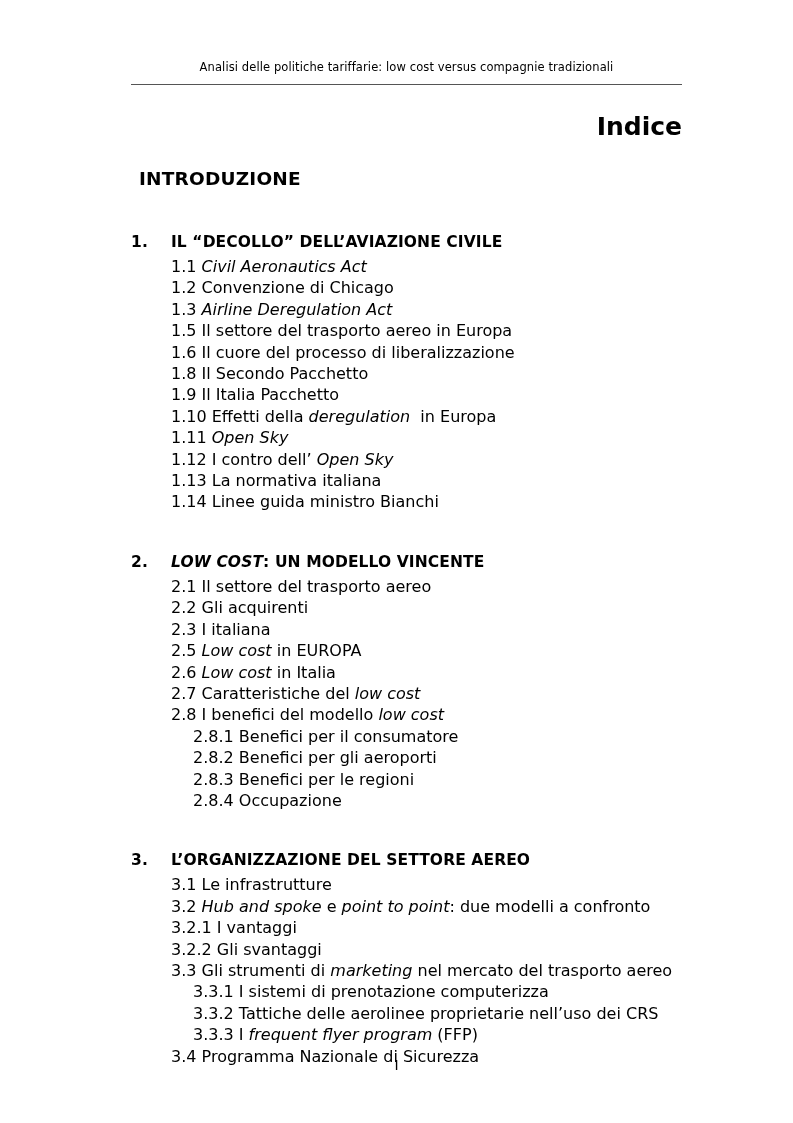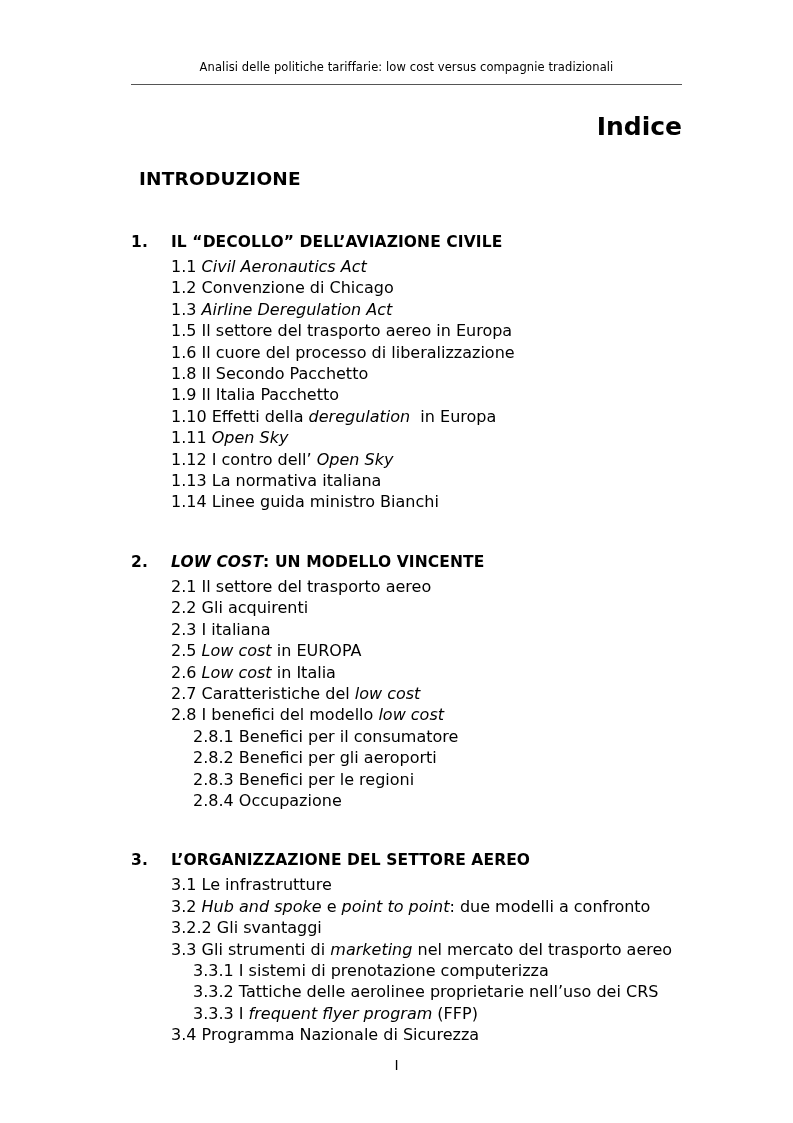--- a/index.html
+++ b/index.html
@@ -166,20 +166,21 @@
     </div>
 
     <div class="chapter c3">
       <div class="chapter-head">
         <span class="chapter-num">3.</span>
         <span class="chapter-title">L’ORGANIZZAZIONE DEL SETTORE AEREO</span>
       </div>
       <div class="entries">
         <div class="entry"><span>3.1</span> <span>Le infrastrutture</span></div>
         <div class="entry"><span>3.2</span> <span class="it">Hub and spoke</span> e <span class="it">point to point</span>: due modelli a confronto</div>
+        <div class="entry"><span>3.2.1</span> <span>I vantaggi</span></div>
         <div class="entry"><span>3.2.2</span> <span>Gli svantaggi</span></div>
         <div class="entry"><span>3.3</span> Gli strumenti di <span class="it">marketing</span> nel mercato del trasporto aereo</div>
         <div class="entry lvl3"><span>3.3.1</span> <span>I sistemi di prenotazione computerizza</span></div>
         <div class="entry lvl3"><span>3.3.2</span> <span>Tattiche delle aerolinee proprietarie nell’uso dei CRS</span></div>
         <div class="entry lvl3"><span>3.3.3</span> I <span class="it">frequent flyer program</span> (FFP)</div>
         <div class="entry"><span>3.4</span> <span>Programma Nazionale di Sicurezza</span></div>
 
       </div>
     </div>
 

